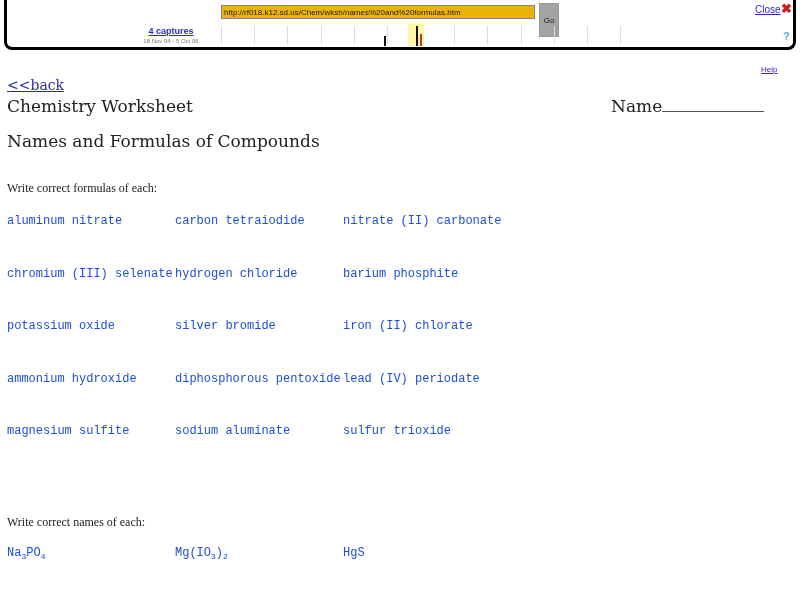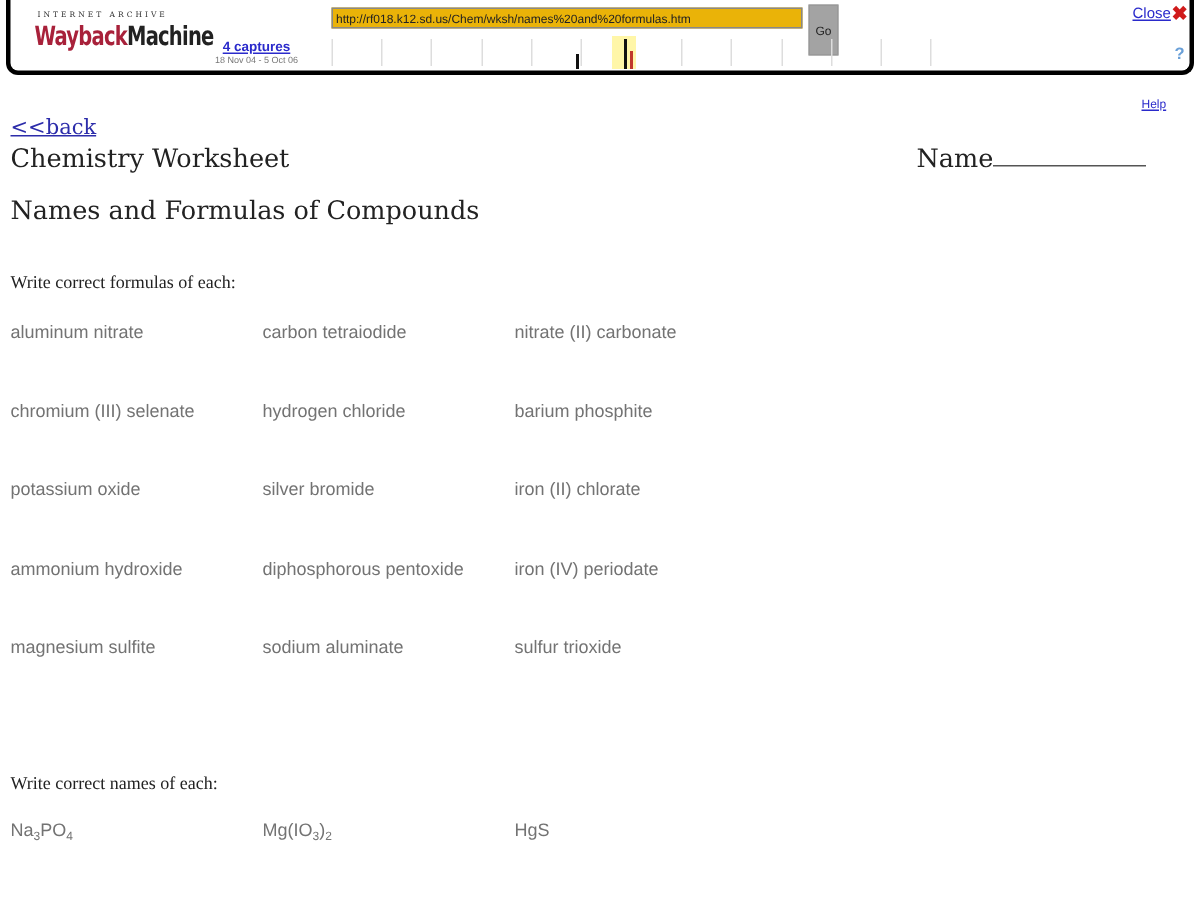--- a/index.html
+++ b/index.html
@@ -90,36 +90,32 @@
       position: absolute; left: 7px; top: 131px; font-family: "DejaVu Serif", serif;
       font-size: 17px; color: #222; font-weight: normal;
     }
 
     .instr {
       position: absolute; left: 7px; font-family: "Liberation Serif", serif;
       font-size: 12px; color: #222;
     }
     .grid-row { position: absolute; left: 7px; width: 600px; height: 16px; }
     .cell {
-      position: absolute; top: 0; font-family: Liberation Sans, sans-serif; font-size: 12px; color: #737373;
+      position: absolute; top: 0; font-family: Liberation Mono, monospace; font-size: 12px; color: #1d4ed8;
       white-space: nowrap;
     }
     .c0 { left: 0; }
     .c1 { left: 168px; }
     .c2 { left: 336px; }
     .cell sub { font-size: 8px; vertical-align: -3px; line-height: 0; }
   </style>
 </head>
 <body>
 
 <div class="wb-bar">
-  <div class="wb-logo">
-    <span class="ia">INTERNET ARCHIVE</span>
-    <span class="wm"><span class="a">Wayback</span><span class="b">Machine</span></span>
-  </div>
 
   <div class="captures">
     <a>4 captures</a>
     <span class="range">18 Nov 04 - 5 Oct 06</span>
   </div>
 
   <input class="url-input" type="text" value="http://rf018.k12.sd.us/Chem/wksh/names%20and%20formulas.htm" style="">
   <button class="go-btn">Go</button>
 
   <div class="timeline">
@@ -166,21 +162,21 @@
   <span class="cell c2">barium phosphite</span>
 </div>
 <div class="grid-row" style="top:319px">
   <span class="cell c0">potassium oxide</span>
   <span class="cell c1">silver bromide</span>
   <span class="cell c2">iron (II) chlorate</span>
 </div>
 <div class="grid-row" style="top:372px">
   <span class="cell c0">ammonium hydroxide</span>
   <span class="cell c1">diphosphorous pentoxide</span>
-  <span class="cell c2">iron (IV) periodate</span>
+  <span class="cell c2">lead (IV) periodate</span>
 </div>
 <div class="grid-row" style="top:424px">
   <span class="cell c0">magnesium sulfite</span>
   <span class="cell c1">sodium aluminate</span>
   <span class="cell c2">sulfur trioxide</span>
 </div>
 
 <div class="instr" style="top:515px">Write correct names of each:</div>
 
 <div class="grid-row" style="top:546px">

